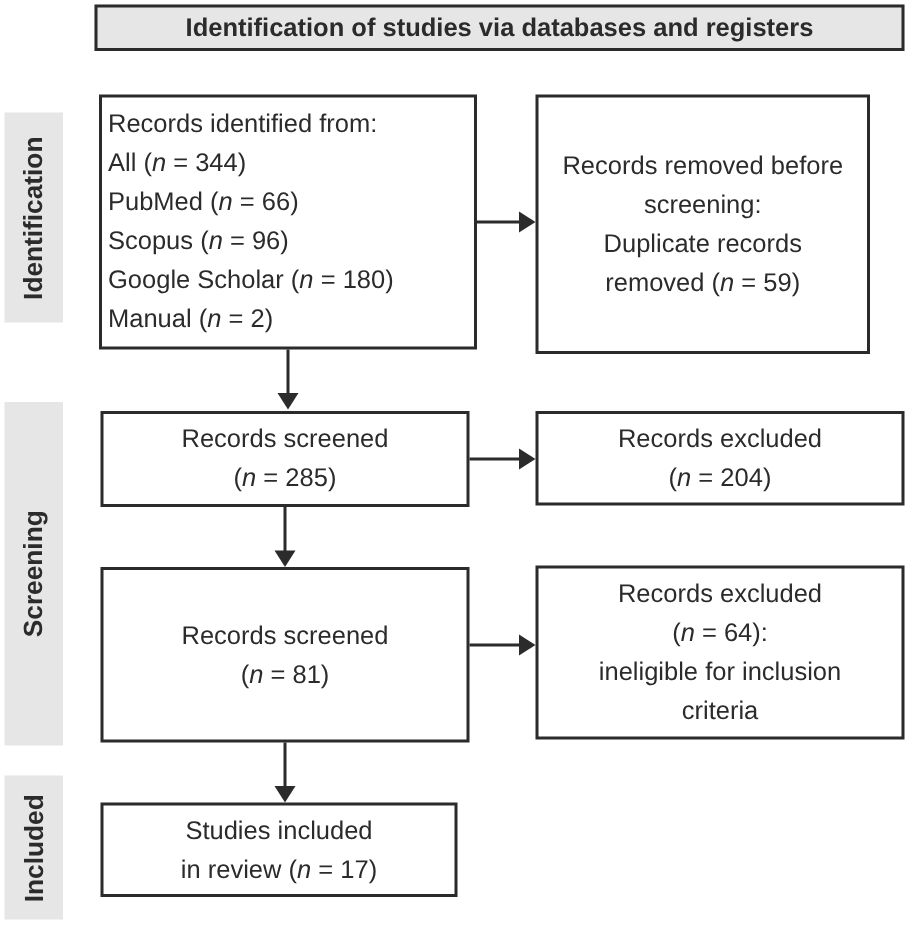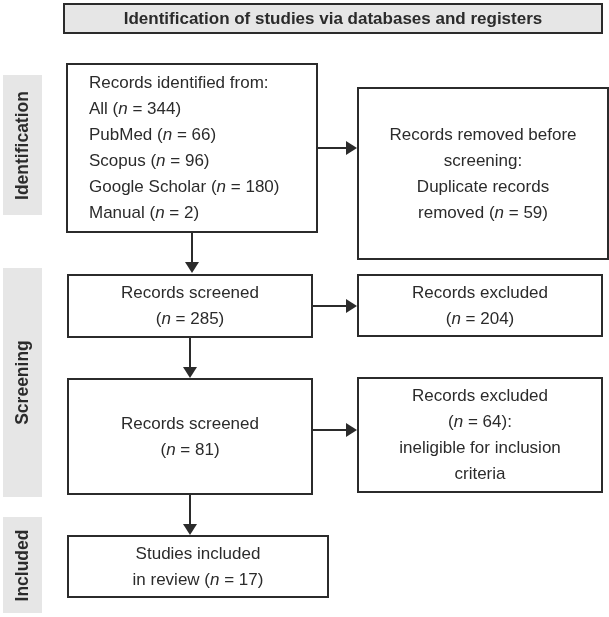--- a/index.html
+++ b/index.html
@@ -49,30 +49,30 @@
     border: 2px solid #2b2b2b;
     box-sizing: border-box;
     display: flex; align-items: center; justify-content: center;
     text-align: center;
     font-size: 17px;
     line-height: 26px;
   }
   .fbox.left-align {
     justify-content: flex-start;
     text-align: left;
-    padding-left: 21px;
+    padding-left: 4px;
   }
   .fbox i { font-style: italic; }
   .b1  { left: 66px;  top: 63px;  width: 252px; height: 170px; }
-  .b1r { left: 357px; top: 63px;  width: 252px; height: 173px; margin-top: 24px; }
+  .b1r { left: 357px; top: 63px;  width: 223px; height: 173px; }
   .b2  { left: 67px;  top: 274px; width: 246px; height: 64px;  }
   .b2r { left: 357px; top: 274px; width: 246px; height: 63px;  }
   .b3  { left: 67px;  top: 378px; width: 246px; height: 117px; }
   .b3r { left: 357px; top: 377px; width: 246px; height: 116px; }
-  .b4  { left: 67px;  top: 535px; width: 262px; height: 63px;  }
+  .b4  { left: 67px;  top: 535px; width: 238px; height: 63px;  }
   .vline { position: absolute; width: 2px; background: #2b2b2b; }
   .hline { position: absolute; height: 2px; background: #2b2b2b; }
   .head-down {
     position: absolute; width: 0; height: 0;
     border-left: 7px solid transparent;
     border-right: 7px solid transparent;
     border-top: 11px solid #2b2b2b;
   }
   .head-right {
     position: absolute; width: 0; height: 0;

